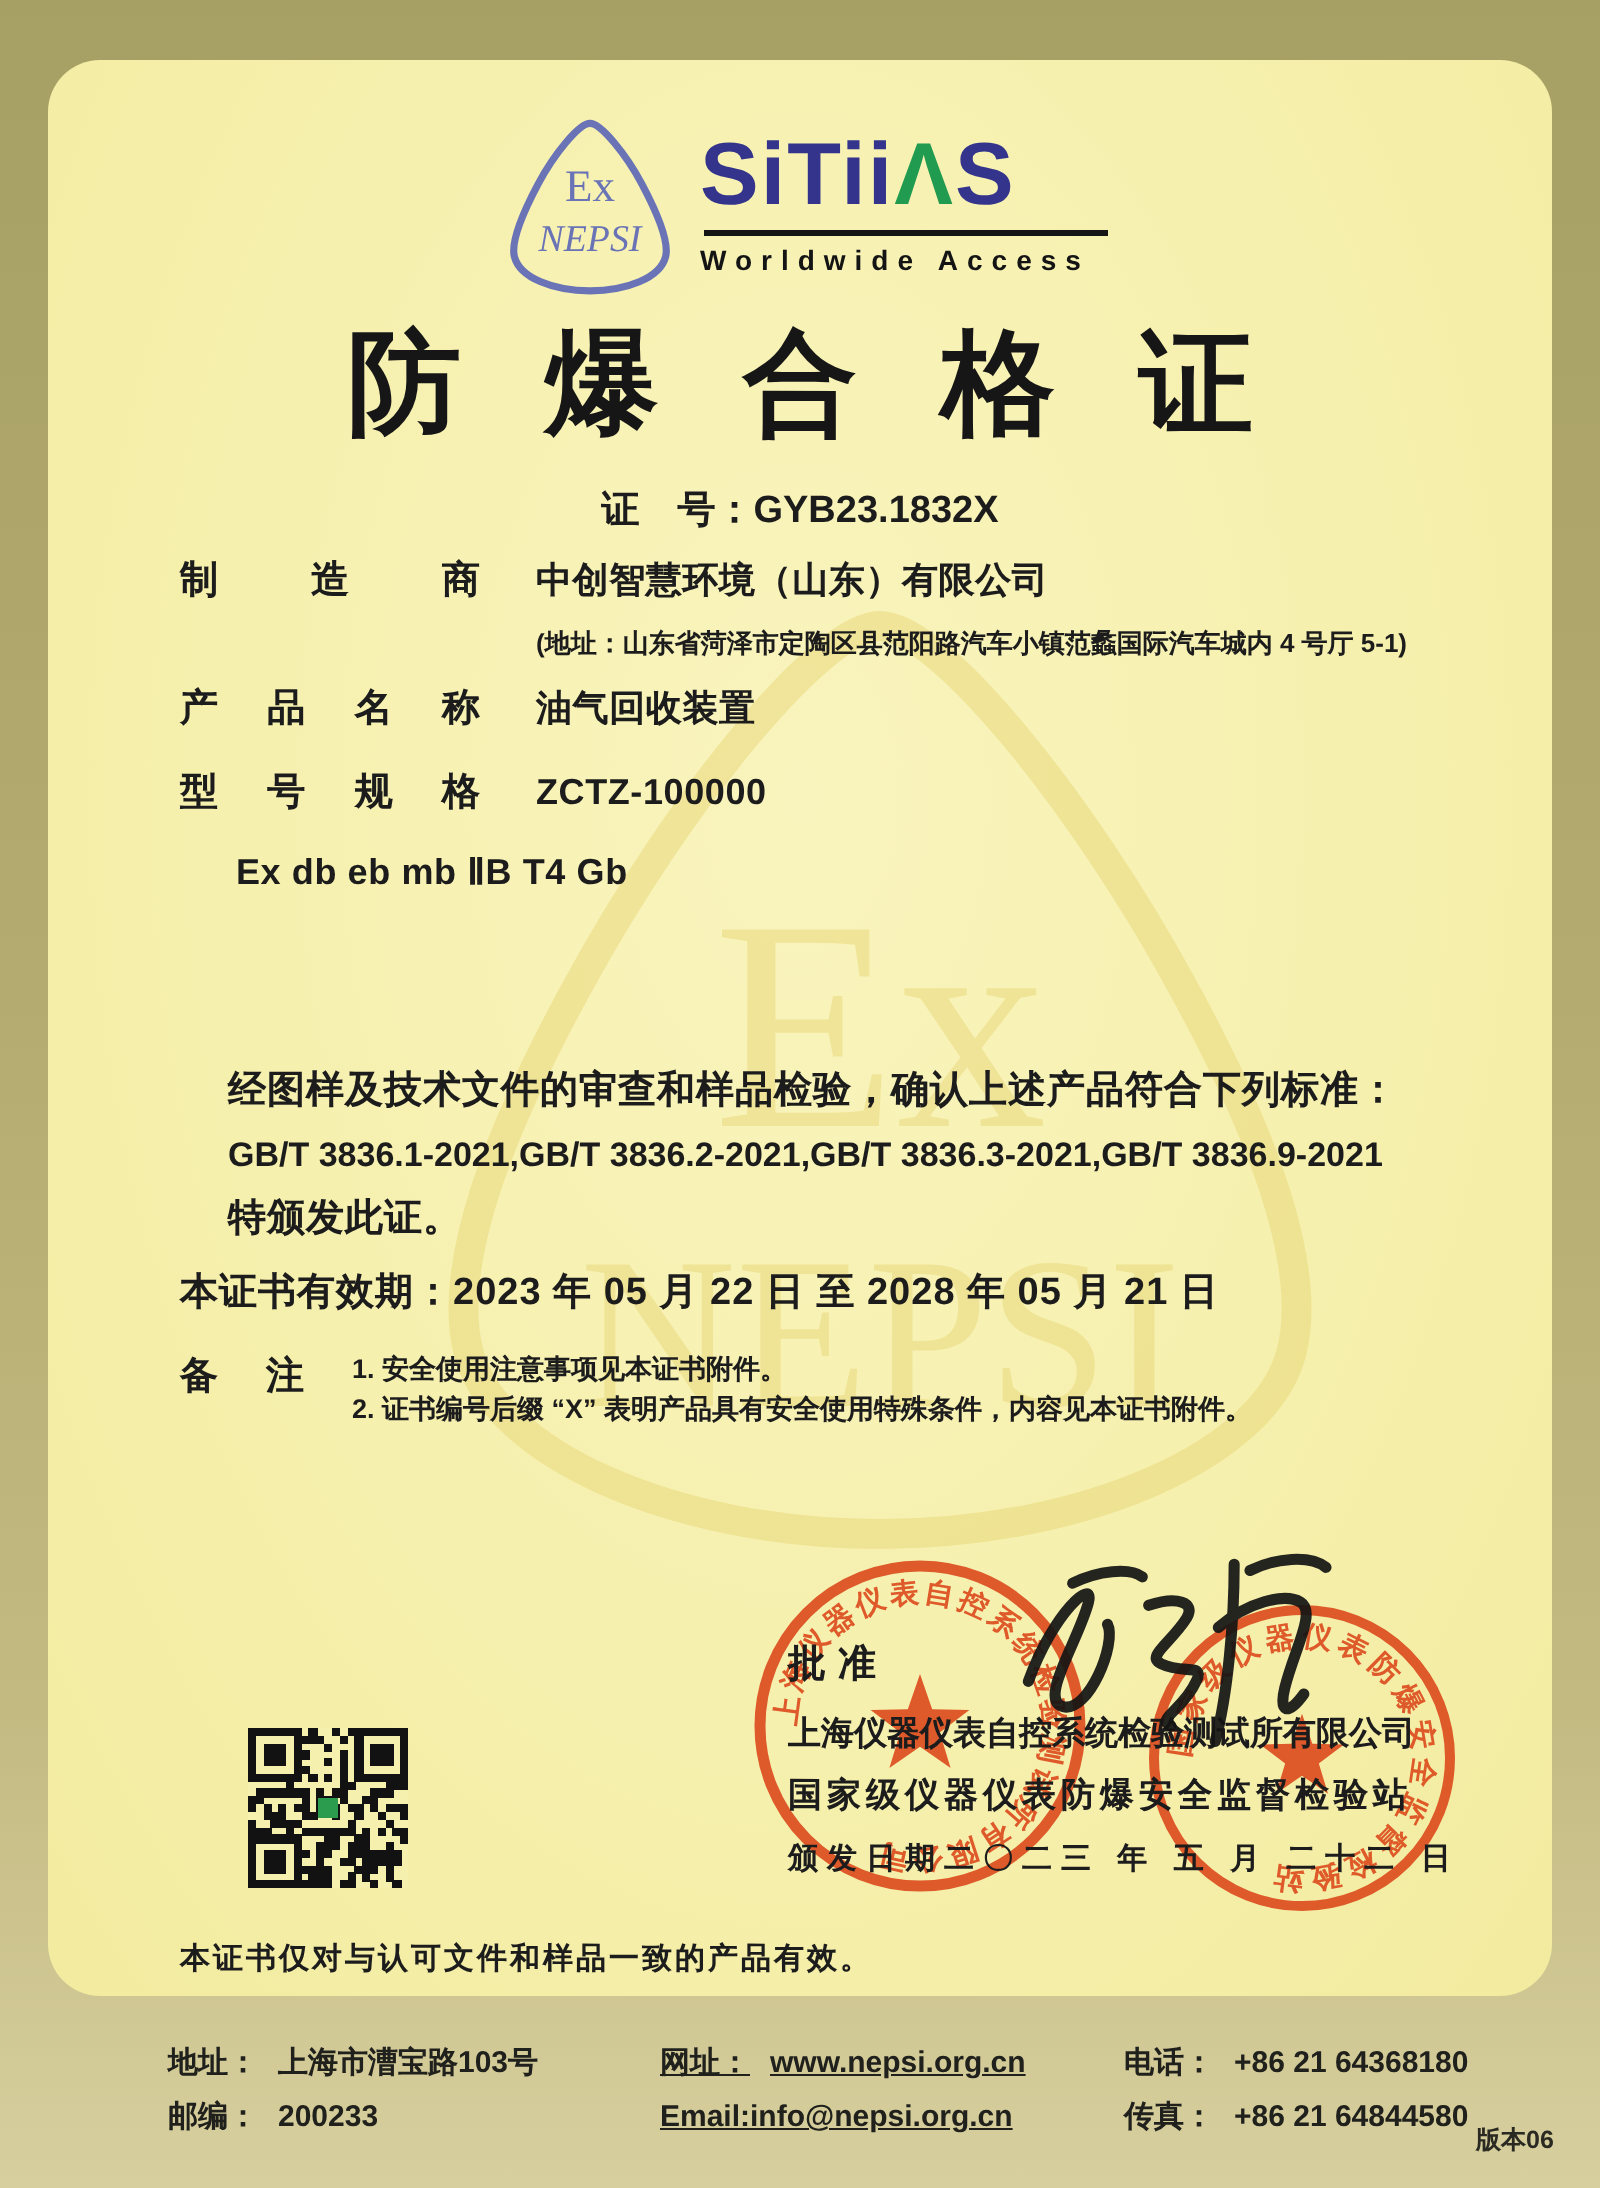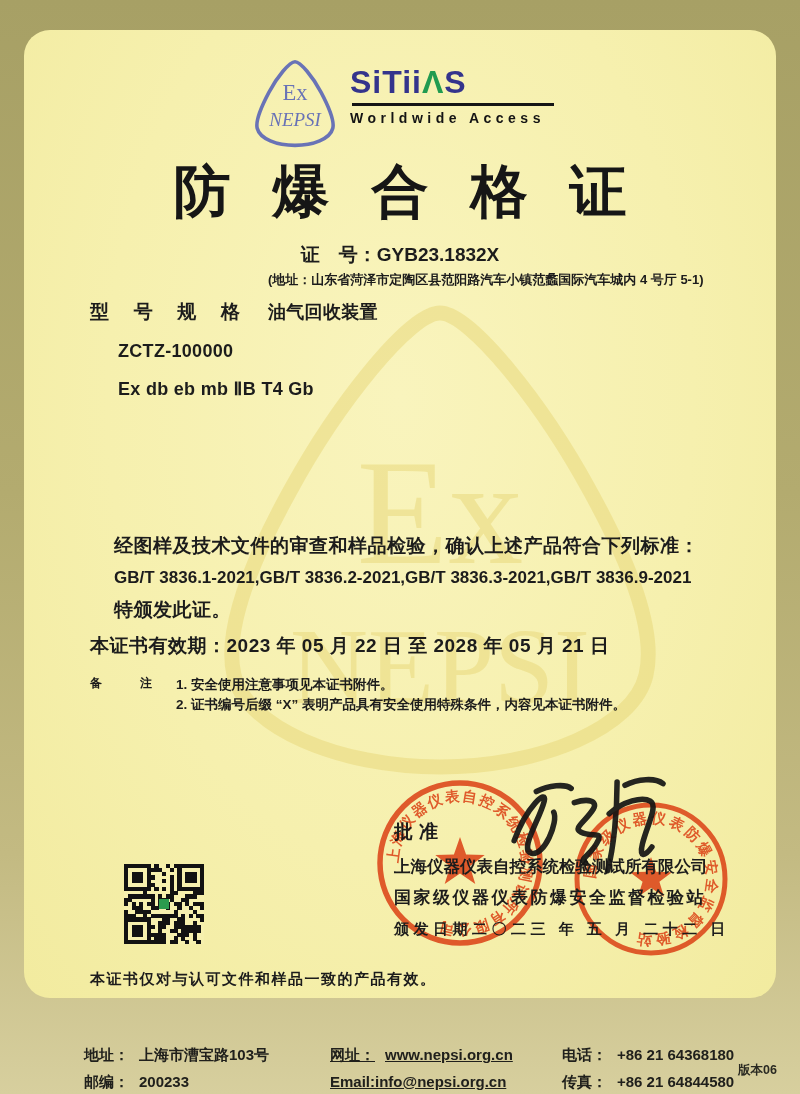--- a/index.html
+++ b/index.html
@@ -9,21 +9,21 @@
   .sheet{position:absolute; left:24px; top:30px; width:752px; height:968px;
          background:radial-gradient(ellipse at 50% 38%, #f9f4bd 0%, #f6f0ae 55%, #f2eb9f 100%);
          border-radius:26px;}
 
   
   .watermark{position:absolute; left:170px; top:295px; width:540px; height:510px; opacity:.45; z-index:1; pointer-events:none;}
 
   
   .badge{position:absolute; left:226px; top:26px; width:90px; height:96px; z-index:2;}
   .brand{position:absolute; left:326px; top:36px; z-index:2; width:230px;}
-  .brand-text{font-size:32px; font-weight:bold; letter-spacing:1px; line-height:1; color:#34348c;}
+  .brand-text{font-size:44px; font-weight:bold; letter-spacing:1px; line-height:1; color:#34348c;}
   .brand-accent{color:#219b50;}
   .brand-rule{width:202px; height:3px; background:#151515; margin:5px 0 4px 2px;}
   .tagline{font-size:14px; font-weight:bold; letter-spacing:4.5px; color:#141414;}
 
   
   .title{position:absolute; left:0; top:124px; width:100%; text-align:center; z-index:2;
          font-size:57px; font-weight:bold; letter-spacing:42px; padding-left:42px; box-sizing:border-box; color:#161616;}
   .certno{position:absolute; left:0; top:212px; width:100%; text-align:center; z-index:2; font-size:19px; font-weight:bold;}
 
   
@@ -32,21 +32,21 @@
   .flabel{width:150px; min-width:150px; font-size:19px; font-weight:bold; text-align:justify; text-align-last:justify;}
   .fvalue{margin-left:28px; font-size:18px; font-weight:bold; letter-spacing:.3px;}
   .fsub{margin:-6px 0 10px 178px; font-size:13px; font-weight:bold;}
 
   
   .statement{position:absolute; left:66px; top:500px; width:640px; z-index:2; font-weight:bold;}
   .stline{font-size:19px; line-height:32px; letter-spacing:.5px;margin-left:24px;}
   .stline2{font-size:17px; line-height:32px; letter-spacing:0;}
   .validity{margin-top:7px; font-size:19px; font-weight:bold; letter-spacing:.5px;}
   .remarks{display:flex; margin-top:16px;}
-  .rlabel{width:62px; min-width:62px; font-size:12px; font-weight:bold; text-align:justify; text-align-last:justify;}
+  .rlabel{width:62px; min-width:62px; font-size:19px; font-weight:bold; text-align:justify; text-align-last:justify;}
   .rnotes{margin-left:24px; font-size:13.5px; font-weight:bold; line-height:20px;}
 
   
   .seal{position:absolute; z-index:3; opacity:.88;}
   .seal-left{left:341px; top:738px; width:190px; height:190px;}
   .seal-right{left:541px; top:763px; width:172px; height:172px;}
   .approval-label{position:absolute; left:370px; top:789px; font-size:19px; font-weight:bold; letter-spacing:6px; z-index:4;}
   .orgblock{position:absolute; left:370px; top:826px; z-index:4; font-weight:bold;}
   .org1{font-size:16.5px; letter-spacing:0;}
   .org2{font-size:17px; letter-spacing:2.5px; margin-top:8px;}
@@ -55,21 +55,21 @@
 
   .qr{position:absolute; left:100px; top:834px; width:80px; height:80px; z-index:2; background:#f6f0ae;}
   .qr div{position:absolute; background:#121212;}
   .qr .qgreen{background:#2b9b4e;}
 
   .validity-note{position:absolute; left:66px; top:940px; z-index:2; font-size:15px; font-weight:bold; letter-spacing:1.5px;}
 
   
   .footer-row{position:absolute; left:84px; width:690px; display:flex; align-items:baseline; font-size:15px; font-weight:bold; color:#20201c;}
   .fr1{top:1022px;} .fr2{top:1049px;}
-  .fc1{width:246px;margin-top:24px;} .fc2{width:232px;text-decoration:underline;} .fc3{flex:1;}
+  .fc1{width:246px;} .fc2{width:232px;text-decoration:underline;} .fc3{flex:1;}
   .fcl{margin-right:10px;}
   .version{position:absolute; left:738px; top:1062px; font-size:12.5px; font-weight:bold; color:#2a2a22;}
 </style>
 </head>
 <body>
 
 <div class="page">
 
   <svg class="watermark" viewBox="0 0 540 510">
     <path d="M270 18 C300 18 372 108 420 196 C462 272 486 338 476 380 C464 432 372 472 270 472 C168 472 76 432 64 380 C54 338 78 272 120 196 C168 108 240 18 270 18 Z" fill="none" stroke="#e6d471" stroke-width="15"></path>
@@ -92,26 +92,31 @@
       <div class="brand-rule"></div>
       <div class="tagline">Worldwide Access</div>
     </div>
 
     <div class="title">防爆合格证</div>
     <div class="certno">
       <span>证　号：</span><span>GYB23.1832X</span>
     </div>
 
     <div class="fields">
+      <div class="frow">
+        <span class="flabel">制造商</span>
+        <span class="fvalue">中创智慧环境（山东）有限公司</span>
+      </div>
       <div class="fsub">(地址：山东省菏泽市定陶区县范阳路汽车小镇范蠡国际汽车城内 4 号厅 5-1)</div>
       <div class="frow">
+        <span class="flabel">产品名称</span>
+        <span class="fvalue">油气回收装置</span>
+      </div>
+      <div class="frow">
         <span class="flabel">型号规格</span>
-        <span class="fvalue">油气回收装置</span>
-      </div>
-      <div class="frow">
         <span class="fvalue">ZCTZ-100000</span>
       </div>
       <div class="frow">
         <span class="fvalue">Ex db eb mb ⅡB T4 Gb</span>
       </div>
     </div>
 
     <div class="statement">
       <div class="stline">经图样及技术文件的审查和样品检验，确认上述产品符合下列标准：</div>
       <div class="stline stline2">GB/T 3836.1-2021,GB/T 3836.2-2021,GB/T 3836.3-2021,GB/T 3836.9-2021</div>

